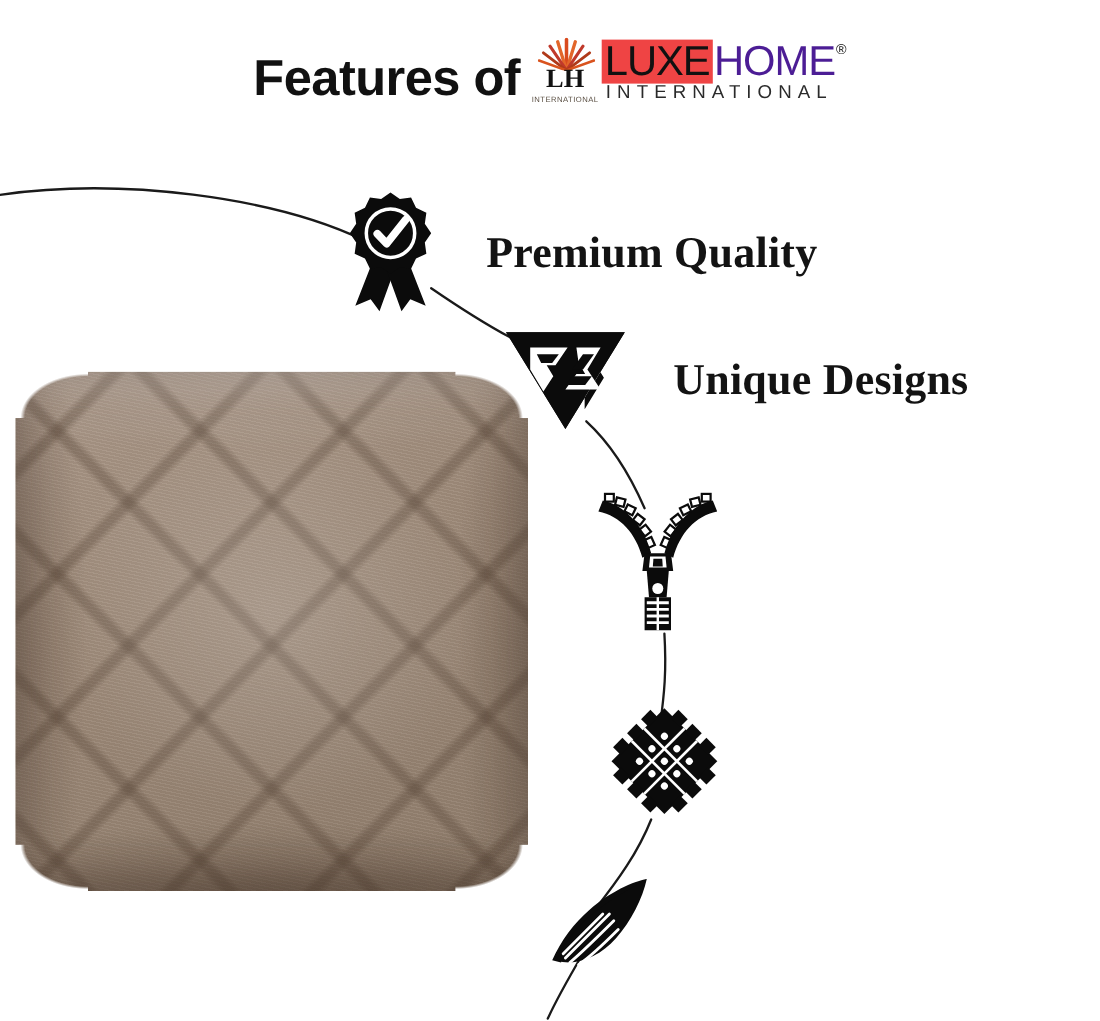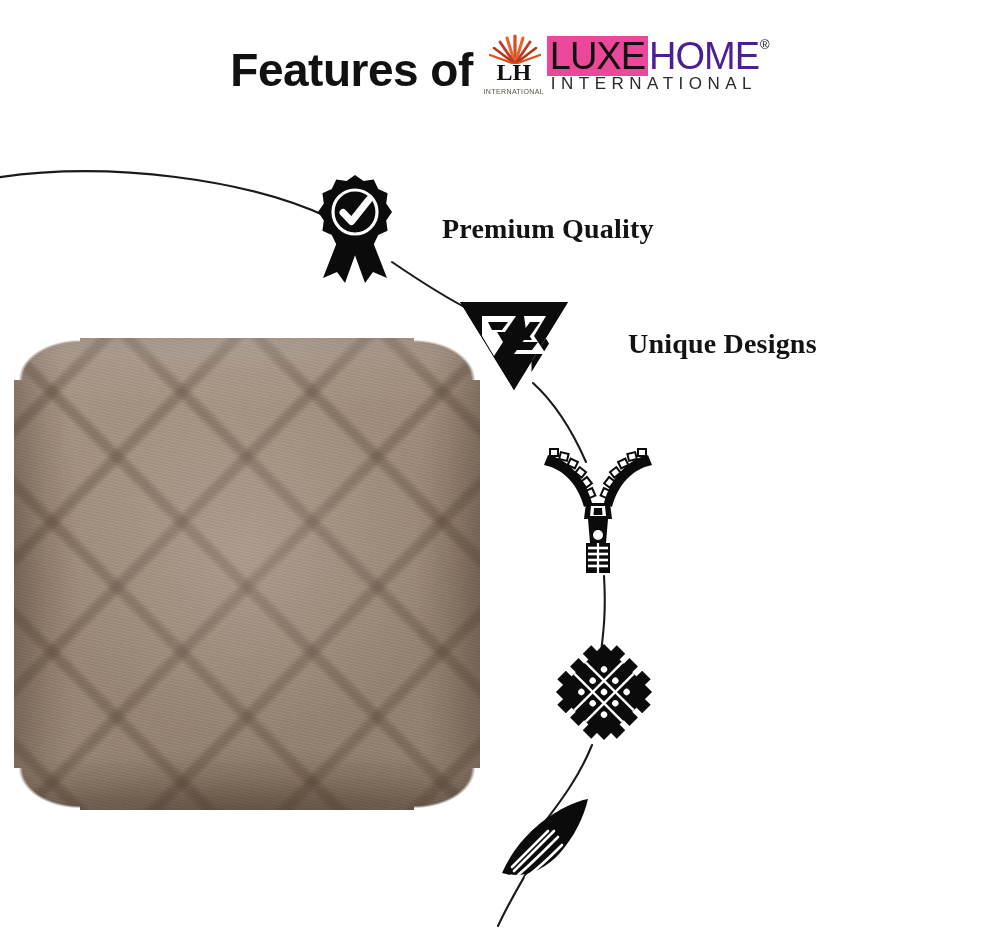--- a/index.html
+++ b/index.html
@@ -89,21 +89,21 @@
     flex-direction: column;
     justify-content: flex-start;
     padding-top: 4px;
   }
   .logo-word-top {
     display: flex;
     align-items: flex-start;
     height: 40px;
   }
   .word-luxe {
-    background: #ec4899;
+    background: #ef4444;
     color: #111111;
     font-family: "Liberation Sans", sans-serif;
     font-weight: normal;
     font-size: 38px;
     line-height: 40px;
     padding: 0 3px;
     letter-spacing: -1px;
   }
   .word-home {
     color: #4c1d95;
@@ -210,31 +210,31 @@
     display: flex;
     align-items: center;
   }
   .feature-icon {
     flex: 0 0 auto;
     display: block;
   }
   .feature-label {
     font-family: "Liberation Serif", serif;
     font-weight: bold;
-    font-size: 28px;
+    font-size: 40px;
     color: #131313;
     white-space: nowrap;
     letter-spacing: 0.2px;
   }
 
   .f-premium { left: 318px; top: 173px; }
   .f-premium .feature-label { margin-left: 50px; }
 
   .f-unique  { left: 458px; top: 296px; }
-  .f-unique .feature-label { margin-left: 58px; }
+  .f-unique .feature-label { margin-left: 42px; }
 
   .f-zipper  { left: 538px; top: 445px; }
   .f-zipper .feature-label { margin-left: 46px; }
 
   .f-fabric  { left: 548px; top: 638px; }
   .f-fabric .feature-label { margin-left: 48px; }
 
   .f-feather { left: 496px; top: 797px; }
   .f-feather .feature-label { margin-left: 52px; }
 </style>

